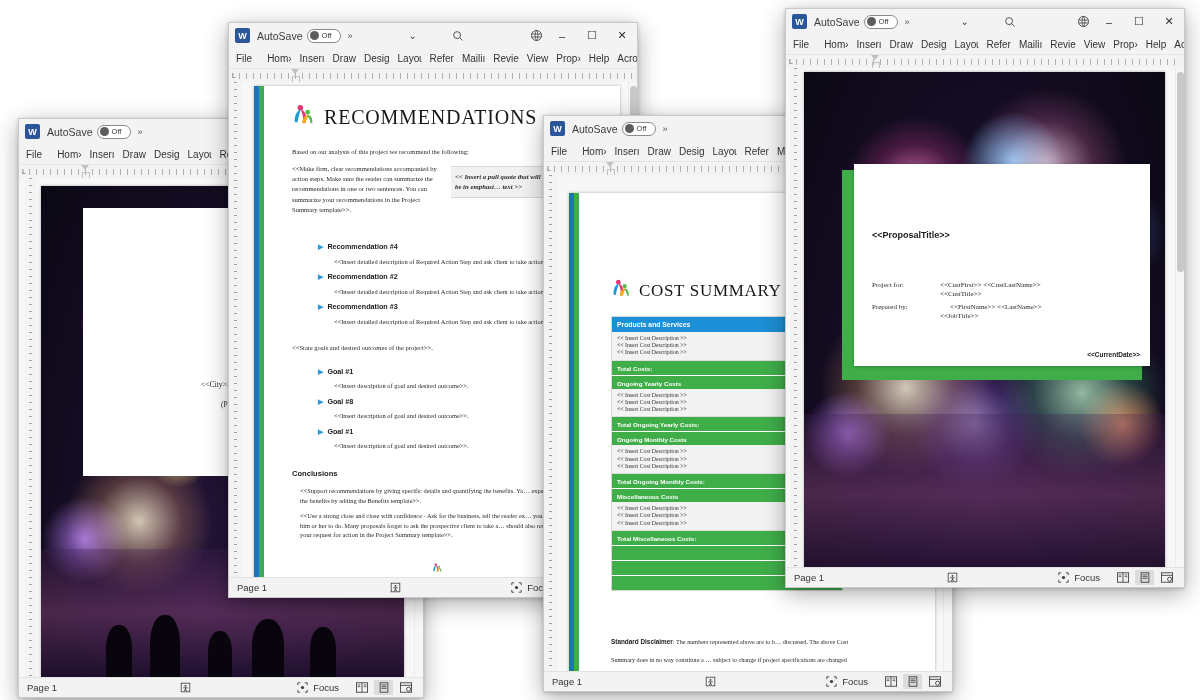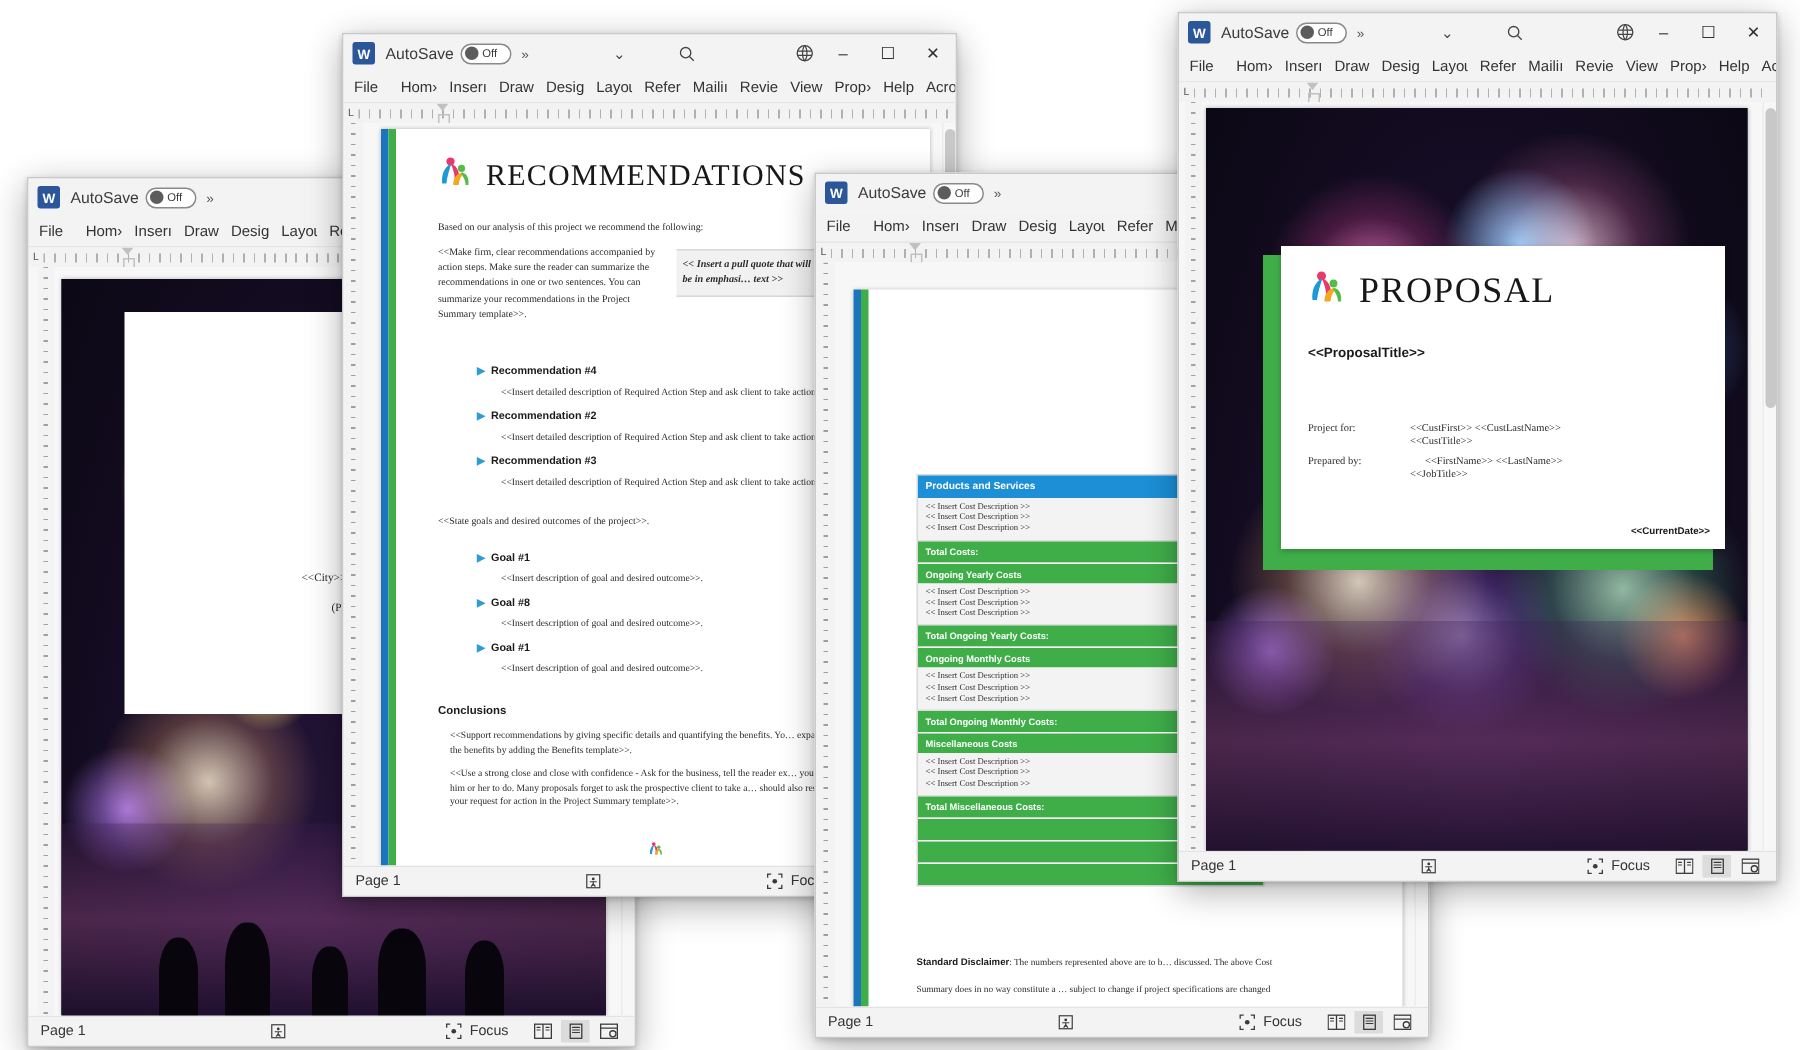--- a/index.html
+++ b/index.html
@@ -636,20 +636,33 @@
     </div>
   </div>
 
   <div class="canvas">
     <div class="vruler"></div>
     <div class="page-area">
       <div class="page" style="left:12px; top:18px; right:8px; bottom:-10px;">
         <div class="leftbar-blue" style="width:5px;"></div>
         <div class="leftbar-green" style="left:5px; width:5px;"></div>
 
+        <div style="position:absolute; left:42px; top:86px; display:flex; align-items:center; gap:7px;">
+          <span class="doc-logo">
+            <svg width="21" height="19" viewBox="0 0 26 24">
+              <circle cx="9" cy="4" r="3" fill="#e8386d"></circle>
+              <path d="M3 20 C2 10 8 6 9 6 C10 6 7 12 6 20 Z" fill="#1b9ad6"></path>
+              <path d="M15 20 C17 9 11 6 10 6 C9 7 13 12 12 20 Z" fill="#e8386d"></path>
+              <circle cx="17" cy="9" r="2.6" fill="#55bb46"></circle>
+              <path d="M11 21 C11 13 17 12 18 12 C19 13 15 16 15 21 Z" fill="#f4a81d"></path>
+              <path d="M22 21 C23 13 18 12 17 12 C16 13 20 16 20 21 Z" fill="#55bb46"></path>
+            </svg>
+          </span>
+          <span class="doc-title-h1" style="font-size:17px;">COST SUMMARY</span>
+        </div>
 
         <div style="position:absolute; left:42px; top:123px; width:232px; border:1px solid #d8d8d8;">
           <div class="ct-row ct-blue ct-cellpad" style="font-size:6.8px; height:15px; line-height:13px;">Products and Services</div>
           <div class="ct-row ct-white" style="padding:3px 5px; border-bottom:1px solid #ddd;">
             <div class="ct-desc" style="font-size:5.8px;">&lt;&lt; Insert Cost Description &gt;&gt;</div>
             <div class="ct-desc" style="font-size:5.8px;">&lt;&lt; Insert Cost Description &gt;&gt;</div>
             <div class="ct-desc" style="font-size:5.8px;">&lt;&lt; Insert Cost Description &gt;&gt;</div>
           </div>
           <div class="ct-row ct-green ct-cellpad" style="font-size:6.2px; height:14px; line-height:13px;">Total Costs:</div>
           <div class="ct-row ct-green ct-cellpad" style="font-size:6.2px; height:14px; line-height:13px; border-top:1px solid #fff;">Ongoing Yearly Costs</div>
@@ -800,33 +813,20 @@
           <div class="fw-burst" style="left:2%;  top:44%; width:190px; height:190px; background:radial-gradient(circle, rgba(255,245,210,.8) 0%, rgba(255,180,90,.26) 36%, transparent 64%);"></div>
           <div class="fw-burst" style="left:52%; top:46%; width:180px; height:180px; background:radial-gradient(circle, rgba(190,255,200,.7) 0%, rgba(70,220,130,.24) 38%, transparent 66%);"></div>
           <div class="fw-burst" style="left:28%; top:56%; width:140px; height:140px; background:radial-gradient(circle, rgba(200,170,255,.6) 0%, rgba(140,90,255,.2) 40%, transparent 66%);"></div>
           <div class="fw-burst" style="left:68%; top:20%; width:120px; height:120px; background:radial-gradient(circle, rgba(150,230,255,.6) 0%, rgba(70,160,255,.2) 40%, transparent 66%);"></div>
           <div class="fw-water" style="height:32%;"></div>
         </div>
 
         <div style="position:absolute; left:38px; top:98px; width:300px; height:210px; background:#3fae49;"></div>
 
         <div style="position:absolute; left:50px; top:92px; width:296px; height:202px; background:#fff; box-shadow:0 1px 4px rgba(0,0,0,.25);">
-          <div style="position:absolute; left:18px; top:16px; display:flex; align-items:center; gap:8px;">
-            <span class="doc-logo">
-              <svg width="26" height="24" viewBox="0 0 26 24">
-                <circle cx="9" cy="4" r="3" fill="#e8386d"></circle>
-                <path d="M3 20 C2 10 8 6 9 6 C10 6 7 12 6 20 Z" fill="#1b9ad6"></path>
-                <path d="M15 20 C17 9 11 6 10 6 C9 7 13 12 12 20 Z" fill="#e8386d"></path>
-                <circle cx="17" cy="9" r="2.6" fill="#55bb46"></circle>
-                <path d="M11 21 C11 13 17 12 18 12 C19 13 15 16 15 21 Z" fill="#f4a81d"></path>
-                <path d="M22 21 C23 13 18 12 17 12 C16 13 20 16 20 21 Z" fill="#55bb46"></path>
-              </svg>
-            </span>
-            <span class="doc-title-h1" style="font-size:24px;">PROPOSAL</span>
-          </div>
 
           <div class="bullet-head" style="position:absolute; left:18px; top:66px; font-size:9px;">&lt;&lt;ProposalTitle&gt;&gt;</div>
 
           <div class="body-serif" style="position:absolute; left:18px; top:117px; font-size:7px;">Project for:</div>
           <div class="body-serif" style="position:absolute; left:86px; top:117px; font-size:7px;">&lt;&lt;CustFirst&gt;&gt; &lt;&lt;CustLastName&gt;&gt;</div>
           <div class="body-serif" style="position:absolute; left:86px; top:126px; font-size:7px;">&lt;&lt;CustTitle&gt;&gt;</div>
 
           <div class="body-serif" style="position:absolute; left:18px; top:139px; font-size:7px;">Prepared by:</div>
           <div class="body-serif" style="position:absolute; left:96px; top:139px; font-size:7px;">&lt;&lt;FirstName&gt;&gt; &lt;&lt;LastName&gt;&gt;</div>
           <div class="body-serif" style="position:absolute; left:86px; top:148px; font-size:7px;">&lt;&lt;JobTitle&gt;&gt;</div>

